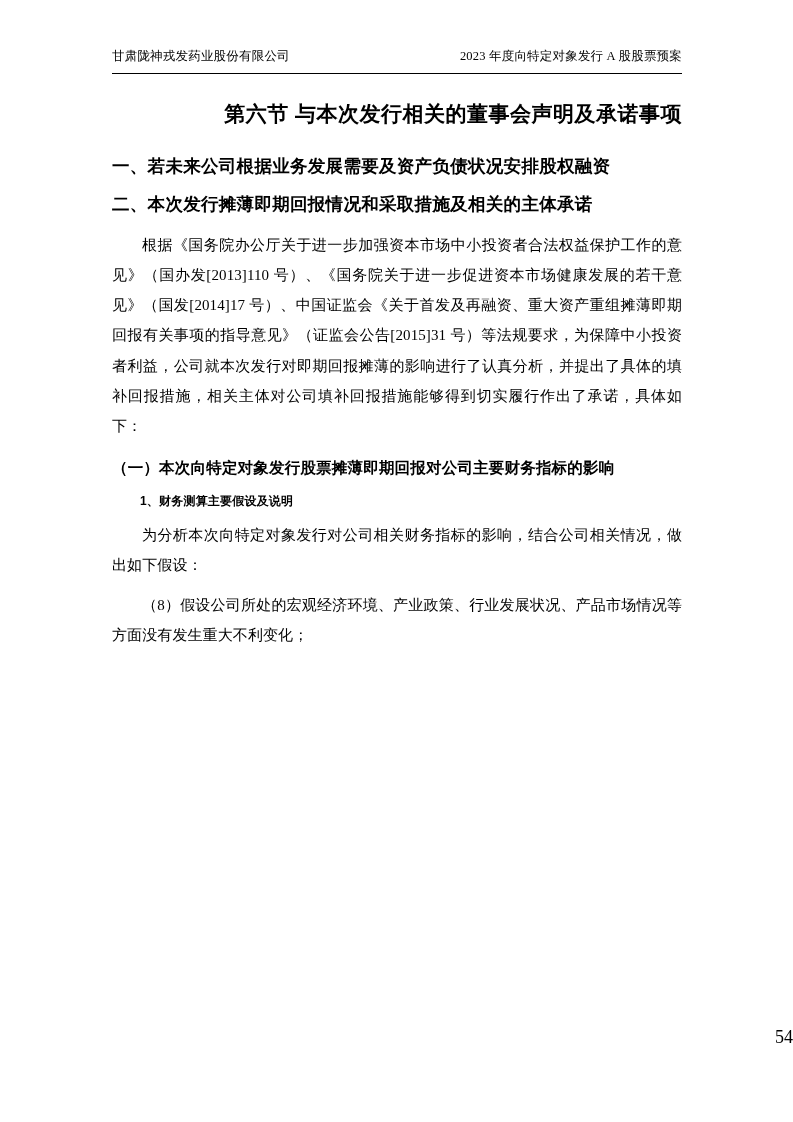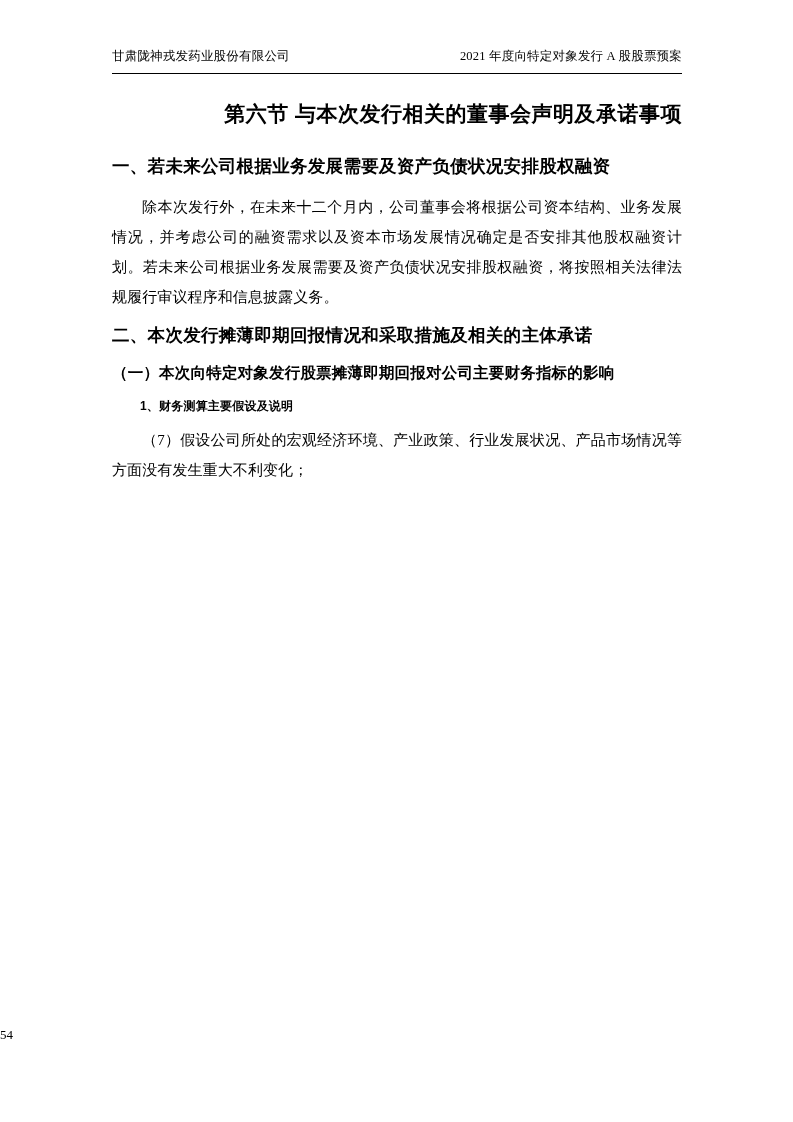--- a/index.html
+++ b/index.html
@@ -78,48 +78,49 @@
     letter-spacing: 0.1px;
   }
   p.spaced {
     margin-bottom: 10px;
   }
   .footer {
     position: absolute;
     left: 0;
     right: 0;
     top: 1027px;
-    text-align: left;
-    font-size: 13px;
+    text-align: right;
+    font-size: 18px;
     font-family: "Liberation Serif", "DejaVu Serif", serif;
   }
 </style>
 </head>
 <body>
 
 <div class="page">
   <div class="content">
 
     <div class="header">
       <span>甘肃陇神戎发药业股份有限公司</span>
-      <span>2021 年度向特定对象发行 A 股股票预案</span>
+      <span>2023 年度向特定对象发行 A 股股票预案</span>
     </div>
     <div class="header-rule"></div>
 
     <h1 class="doc-title">第六节 与本次发行相关的董事会声明及承诺事项</h1>
 
     <h2 class="sec">一、若未来公司根据业务发展需要及资产负债状况安排股权融资</h2>
-    <p class="body spaced">除本次发行外，在未来十二个月内，公司董事会将根据公司资本结构、业务发展情况，并考虑公司的融资需求以及资本市场发展情况确定是否安排其他股权融资计划。若未来公司根据业务发展需要及资产负债状况安排股权融资，将按照相关法律法规履行审议程序和信息披露义务。</p>
 
     <h2 class="sec">二、本次发行摊薄即期回报情况和采取措施及相关的主体承诺</h2>
+    <p class="body spaced">根据《国务院办公厅关于进一步加强资本市场中小投资者合法权益保护工作的意见》（国办发[2013]110 号）、《国务院关于进一步促进资本市场健康发展的若干意见》（国发[2014]17 号）、中国证监会《关于首发及再融资、重大资产重组摊薄即期回报有关事项的指导意见》（证监会公告[2015]31 号）等法规要求，为保障中小投资者利益，公司就本次发行对即期回报摊薄的影响进行了认真分析，并提出了具体的填补回报措施，相关主体对公司填补回报措施能够得到切实履行作出了承诺，具体如下：</p>
 
     <h3 class="subsec">（一）本次向特定对象发行股票摊薄即期回报对公司主要财务指标的影响</h3>
 
     <h4 class="subsubsec">1、财务测算主要假设及说明</h4>
 
-    <p class="body spaced">（7）假设公司所处的宏观经济环境、产业政策、行业发展状况、产品市场情况等方面没有发生重大不利变化；</p>
+    <p class="body spaced">为分析本次向特定对象发行对公司相关财务指标的影响，结合公司相关情况，做出如下假设：</p>
+    <p class="body spaced">（8）假设公司所处的宏观经济环境、产业政策、行业发展状况、产品市场情况等方面没有发生重大不利变化；</p>
 
   </div>
 
   <div class="footer">
     <span>54</span>
   </div>
 </div>
 
 </body></html>

